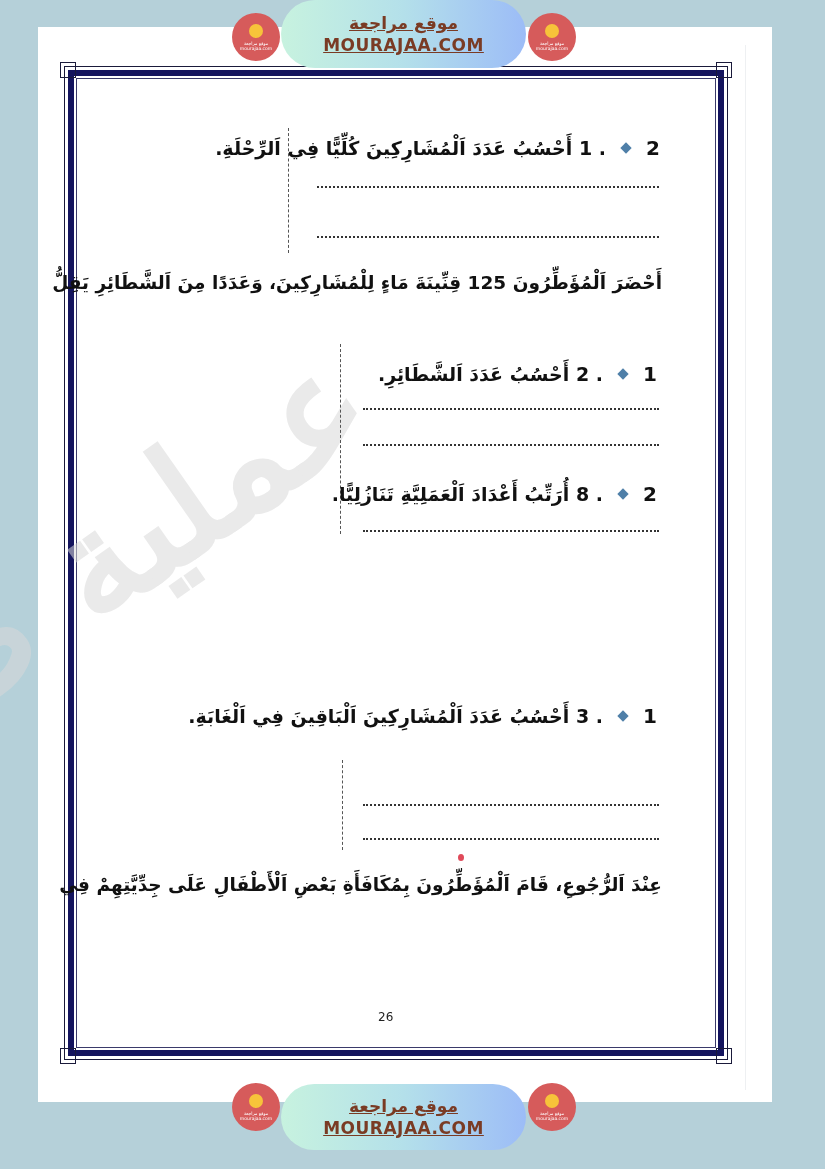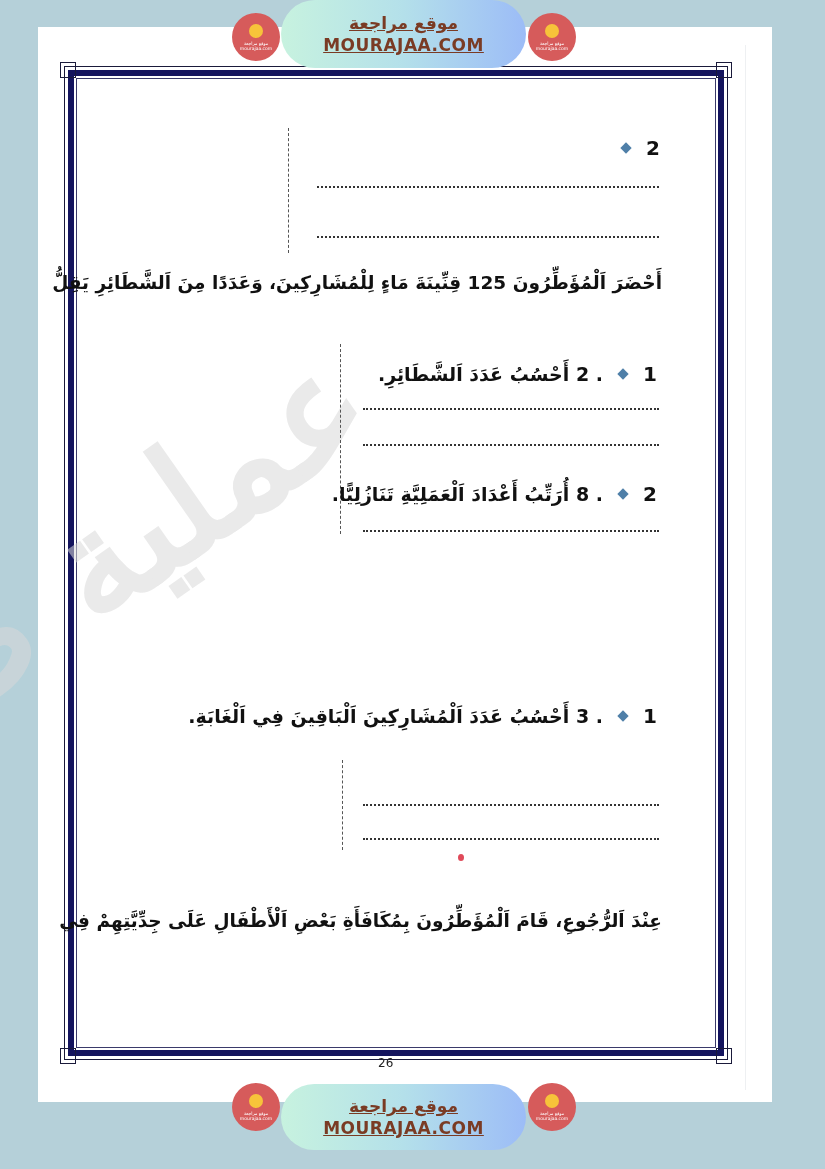--- a/index.html
+++ b/index.html
@@ -151,21 +151,21 @@
     text-align: right;
     font-family: "DejaVu Sans", sans-serif;
     font-weight: bold;
     color: #111;
     font-size: 18.5px;
     line-height: 34px;
     white-space: nowrap;
   }
   .pagenum {
     position: absolute;
-    left: 378px; top: 1056px;
+    left: 378px; top: 1010px;
     font-size: 12px; color: #222;
     font-family: "DejaVu Sans", sans-serif;
   }
   .reddot {
     position: absolute;
     left: 458px; top: 854px;
     width: 6px; height: 7px; border-radius: 50%;
     background: #e04a5a;
   }
 </style>
@@ -197,20 +197,21 @@
 <div class="badge tr">
   <div class="dot"></div>
   <div class="tiny">موقع مراجعة</div>
   <div class="tiny">mourajaa.com</div>
 </div>
 
 <div class="vdash" style="left:288px; top:128px; height:125px;"></div>
 <div class="q" style="right:165px; top:136px;">
   <span class="num">2</span>
   <span class="diamond"></span>
+  <span class="qtext">. 1 أَحْسُبُ عَدَدَ اَلْمُشَارِكِينَ كُلِّيًّا فِي اَلرِّحْلَةِ.</span>
 </div>
 <div class="dots" style="left:317px; top:186px; width:342px;"></div>
 <div class="dots" style="left:317px; top:236px; width:342px;"></div>
 
 <div class="para" style="right:163px; top:266px;text-align:center;">
   <div>أَحْضَرَ اَلْمُؤَطِّرُونَ 125 قِنِّينَةَ مَاءٍ لِلْمُشَارِكِينَ، وَعَدَدًا مِنَ اَلشَّطَائِرِ يَقِلُّ</div>
 </div>
 
 <div class="vdash" style="left:340px; top:344px; height:190px;"></div>
 <div class="q" style="right:168px; top:362px;">
@@ -235,21 +236,21 @@
   <span class="num">1</span>
   <span class="diamond"></span>
   <span class="qtext">. 3 أَحْسُبُ عَدَدَ اَلْمُشَارِكِينَ اَلْبَاقِينَ فِي اَلْغَابَةِ.</span>
 </div>
 <div class="vdash" style="left:342px; top:760px; height:90px;"></div>
 <div class="dots" style="left:363px; top:804px; width:296px;"></div>
 <div class="dots" style="left:363px; top:838px; width:296px;"></div>
 
 <div class="reddot"></div>
 
-<div class="para" style="right:163px; top:868px;margin-top:36px;">
+<div class="para" style="right:163px; top:868px;">
   <div>عِنْدَ اَلرُّجُوعِ، قَامَ اَلْمُؤَطِّرُونَ بِمُكَافَأَةِ بَعْضِ اَلْأَطْفَالِ عَلَى جِدِّيَّتِهِمْ فِي</div>
 </div>
 
 <div class="pagenum">26</div>
 
 <div class="badge bl">
   <div class="dot"></div>
   <div class="tiny">موقع مراجعة</div>
   <div class="tiny">mourajaa.com</div>
 </div>

